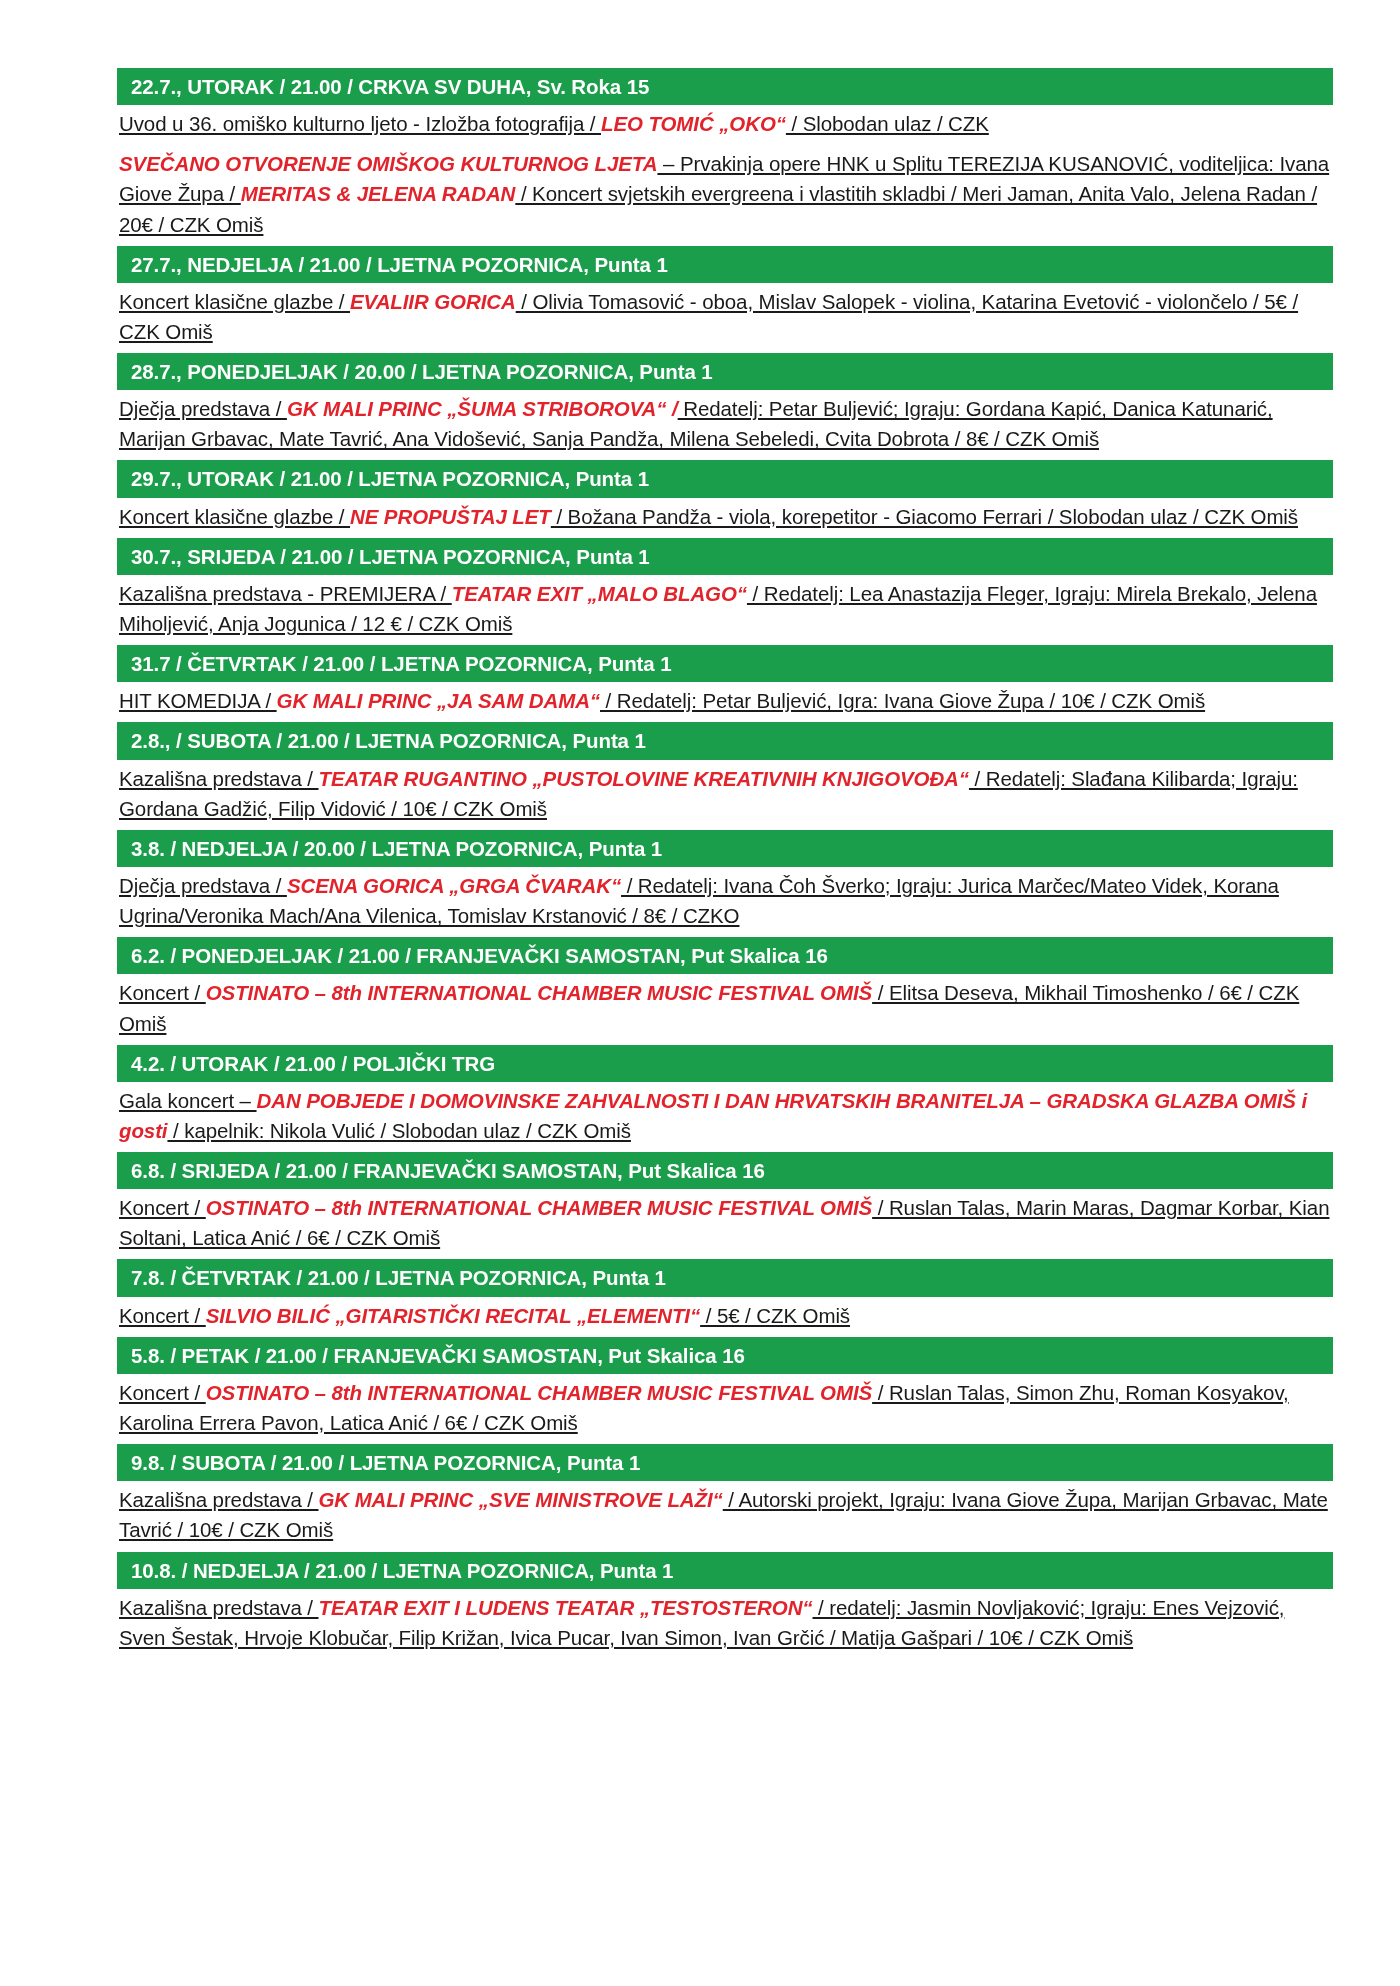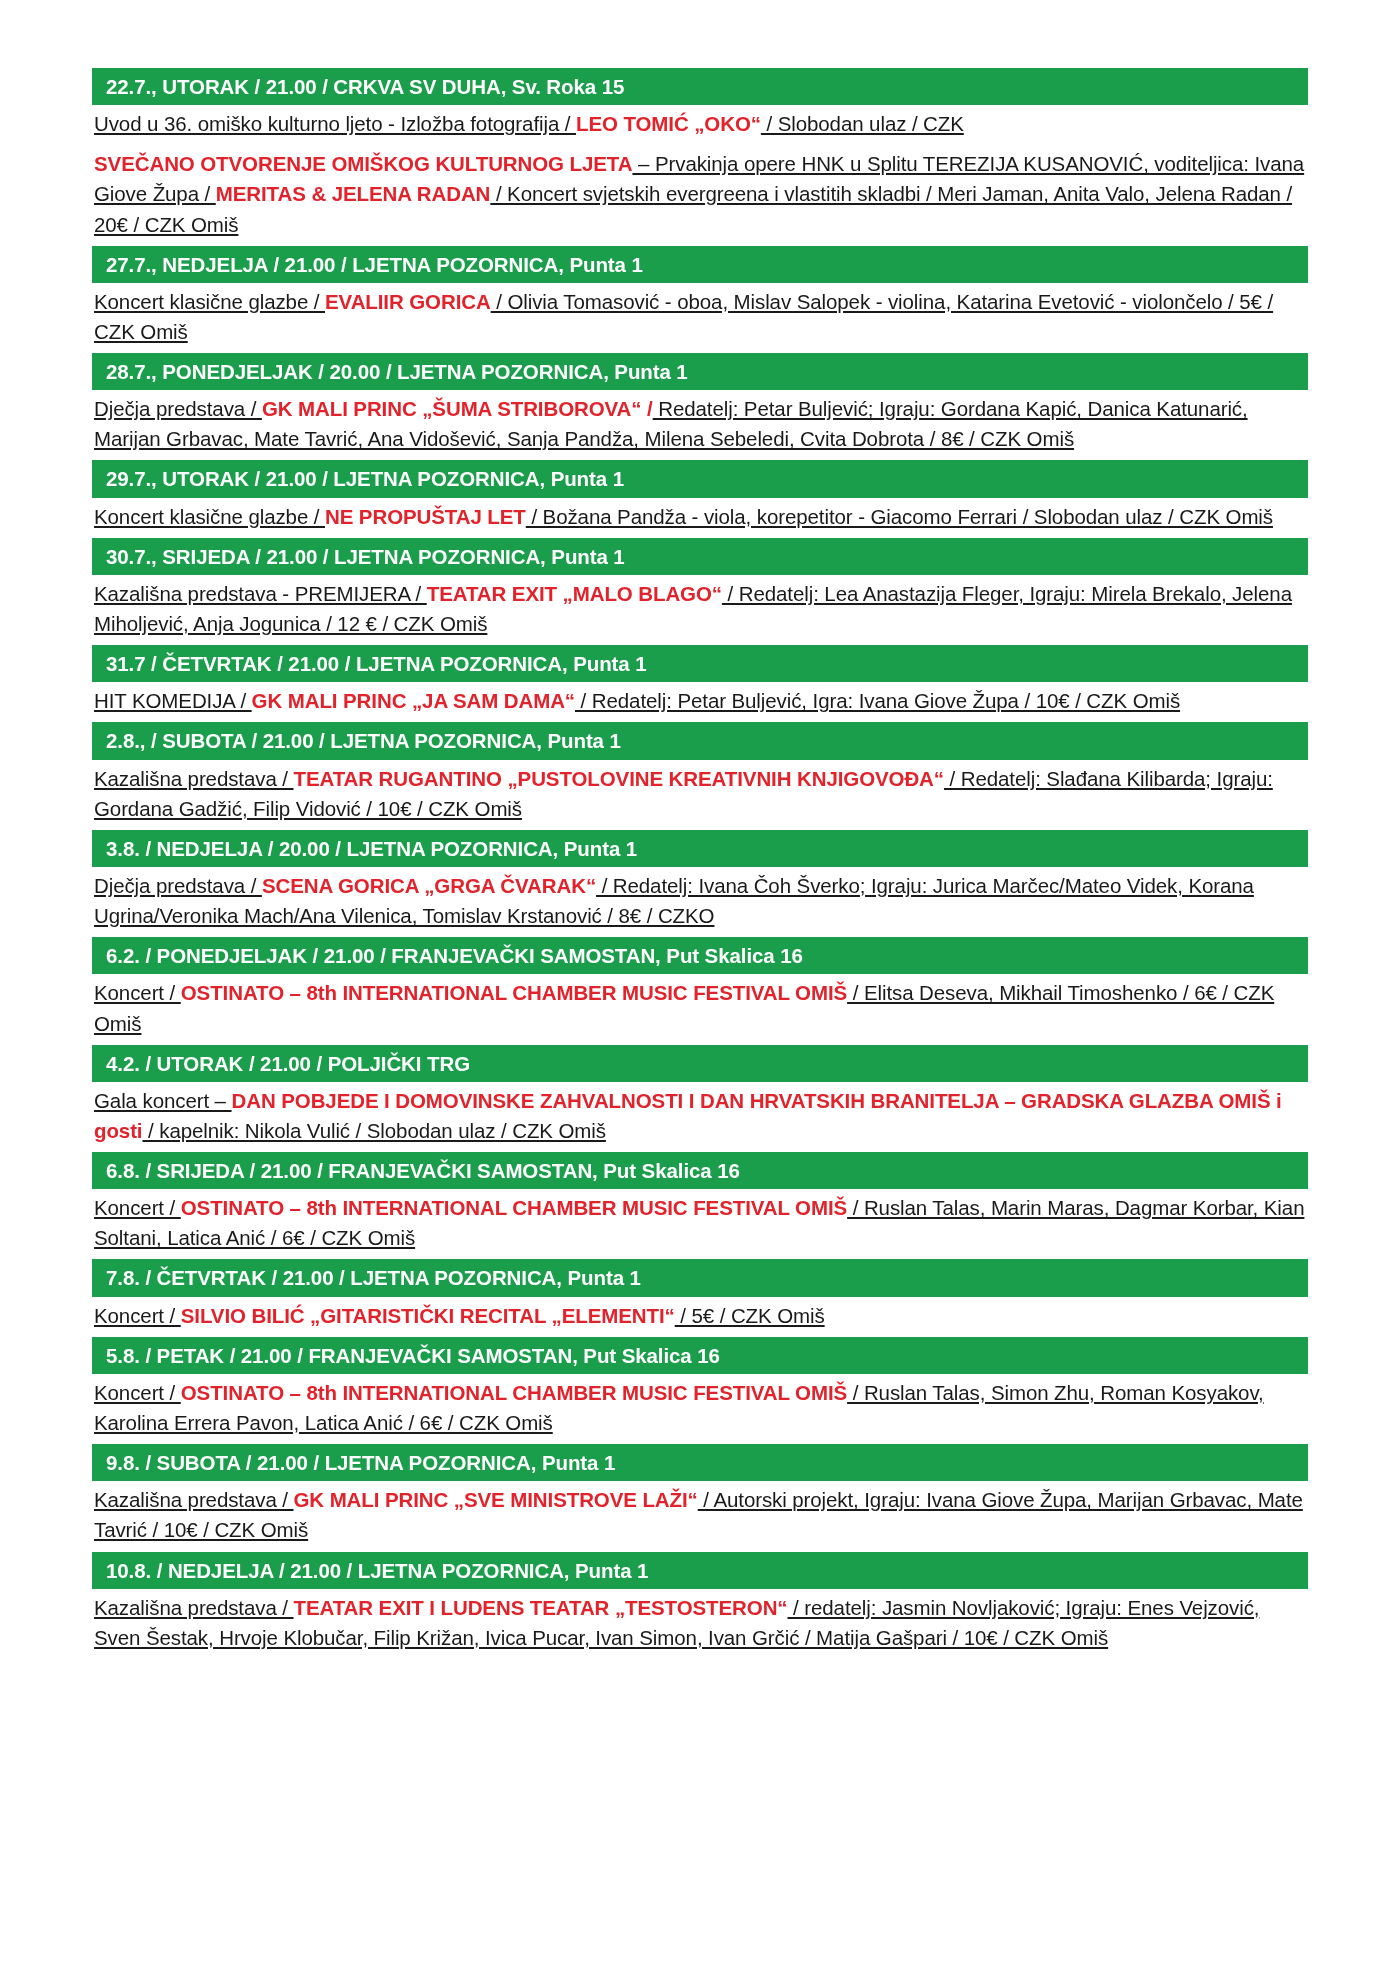--- a/index.html
+++ b/index.html
@@ -15,20 +15,21 @@
   }
   .page {
     width: 1400px;
     min-height: 1986px;
     box-sizing: border-box;
     padding: 68px 92px 40px 92px;
     background: #ffffff;
   }
   .program {
     width: 100%;
+    margin-left: 25px;
   }
   .entry {
     margin: 0 0 2px 0;
   }
   .entry-header {
     background: #1a9e4b;
     color: #ffffff;
     font-weight: bold;
     font-size: 20.5px;
     line-height: 1.52;
@@ -40,20 +41,21 @@
   .entry-body {
     font-size: 20.5px;
     line-height: 1.47;
     padding: 4px 2px 4px 2px;
     color: #1a1a1a;
     letter-spacing: -0.1px;
   }
   .hl {
     color: #e2232b;
     font-weight: bold;
+    font-style: italic;
   }
   .plain {
     color: #1a1a1a;
     font-weight: normal;
     text-decoration: underline;
   }
 </style>
 </head>
 <body>
 

